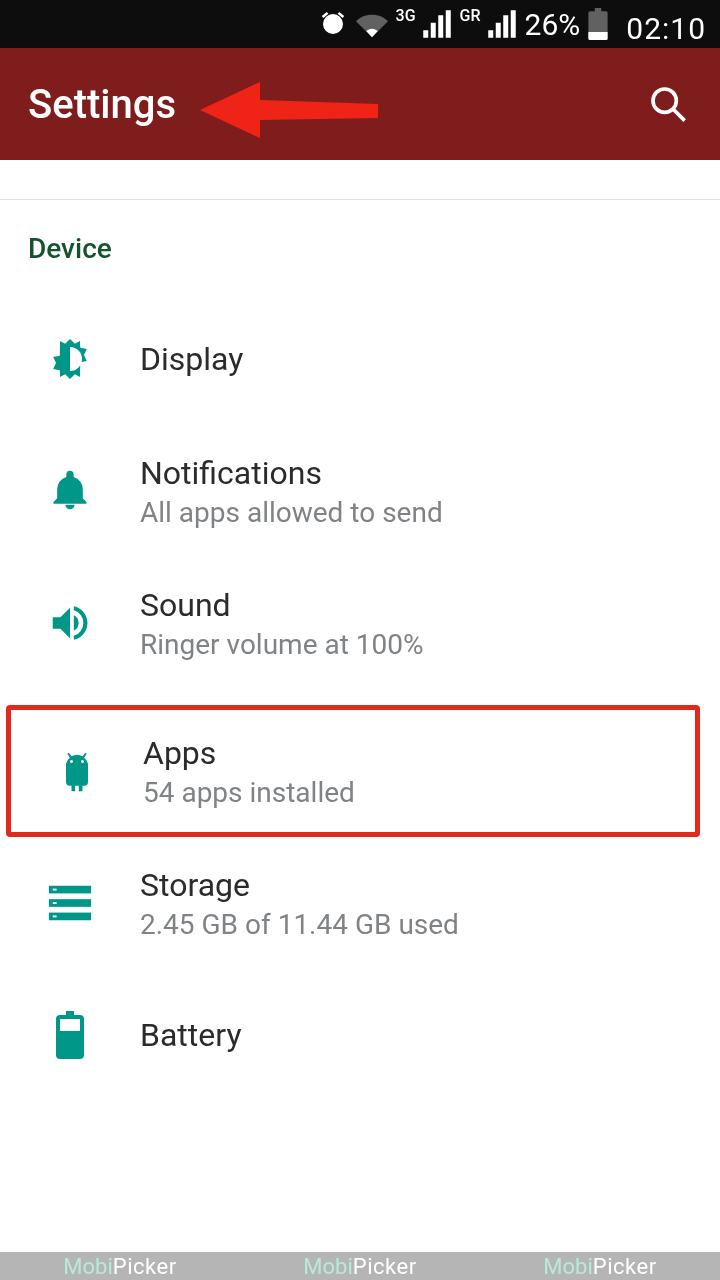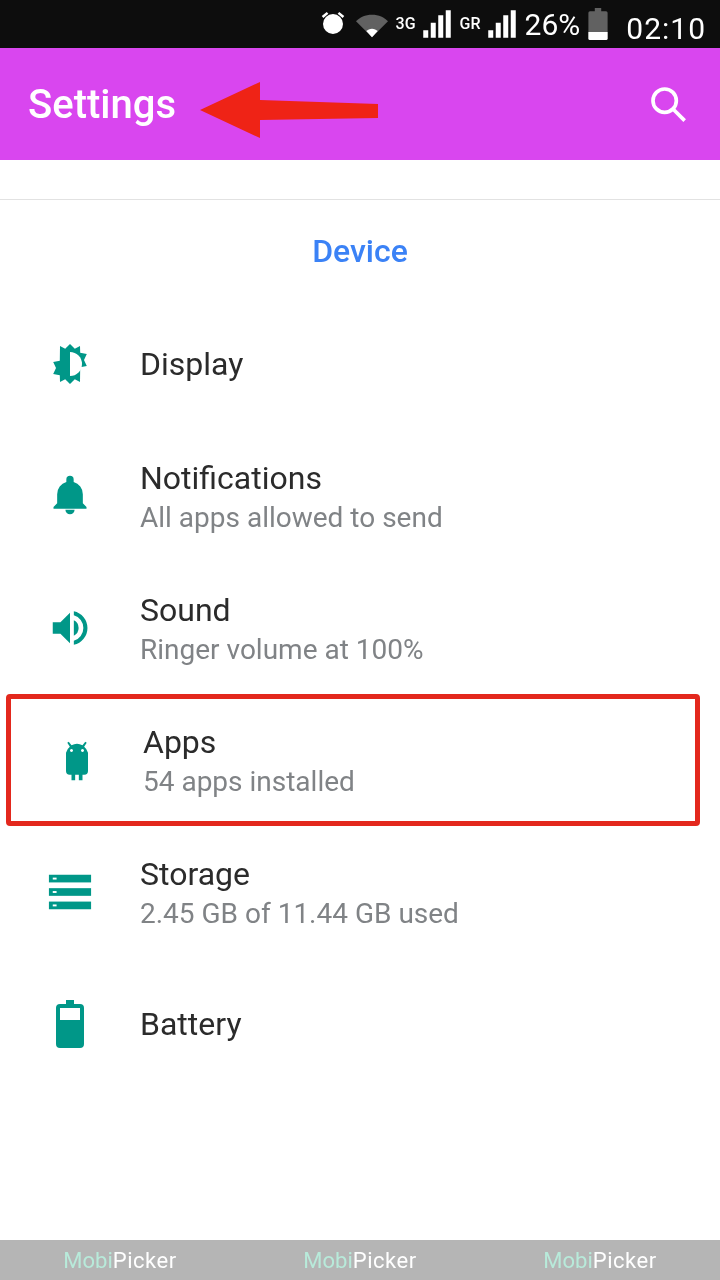--- a/index.html
+++ b/index.html
@@ -11,34 +11,34 @@
       overflow: hidden;
       position: relative;
     }
     .status-bar {
       height: 48px;
       background: #0d0d0d;
       color: #ffffff;
       display: flex;
       align-items: center;
       justify-content: flex-end;
-      padding: 8px 14px;
+      padding: 0 14px;
       font-size: 26px;
       gap: 8px;
       font-weight: 400;
     }
     .status-bar .sb-item { display: inline-flex; align-items: center; }
     .status-bar svg { display: block; }
     .status-bar .sb-time { font-size: 30px; letter-spacing: 1px; margin-left: 10px; margin-top: 8px; }
     .status-bar .sb-batt { font-size: 30px; }
     .status-bar .sb-small { font-size: 16px; font-weight: 500; margin-right: -2px; align-self: flex-start; margin-top: 6px; }
 
     .app-bar {
       height: 112px;
-      background: #d946ef;
+      background: #7f1d1d;
       color: #ffffff;
       display: flex;
       align-items: center;
       padding: 0 28px;
       position: relative;
     }
     .app-bar .title {
       font-size: 40px;
       font-weight: 500;
     }
@@ -54,25 +54,24 @@
       position: absolute;
       left: 200px;
       top: 70px;
       pointer-events: none;
     }
 
     .content { background: #ffffff; }
     .thin-spacer { height: 40px; border-bottom: 1px solid #e2e2e2; }
 
     .section-header {
-      font-size: 32px;
-      color: #3b82f6;
+      font-size: 28px;
+      color: #14532d;
       font-weight: 500;
       padding: 32px 28px 28px 28px;
-      text-align: center;
     }
 
     .settings-item {
       display: flex;
       align-items: center;
       min-height: 132px;
       padding: 20px 0;
       position: relative;
     }
     .settings-item .icon-wrap {
@@ -89,30 +88,30 @@
     }
     .settings-item .item-sub {
       font-size: 28px;
       color: #808386;
       margin-top: 4px;
     }
 
     .settings-item.highlighted {
       border: 5px solid #e3281d;
       border-radius: 4px;
-      margin: 0 20px 0 6px;
+      margin: 16px 20px 0 6px;
     }
     .settings-item.highlighted .icon-wrap { width: 132px; }
 
     .watermark {
       position: absolute;
       bottom: 0;
       left: 0;
       width: 720px;
-      height: 40px;
+      height: 28px;
       background: rgba(120,120,120,0.55);
       display: flex;
       align-items: center;
       justify-content: space-around;
       color: #ffffff;
       font-size: 22px;
       font-weight: 400;
       pointer-events: none;
     }
     .watermark .wm-part { display: inline-flex; align-items: baseline; }

